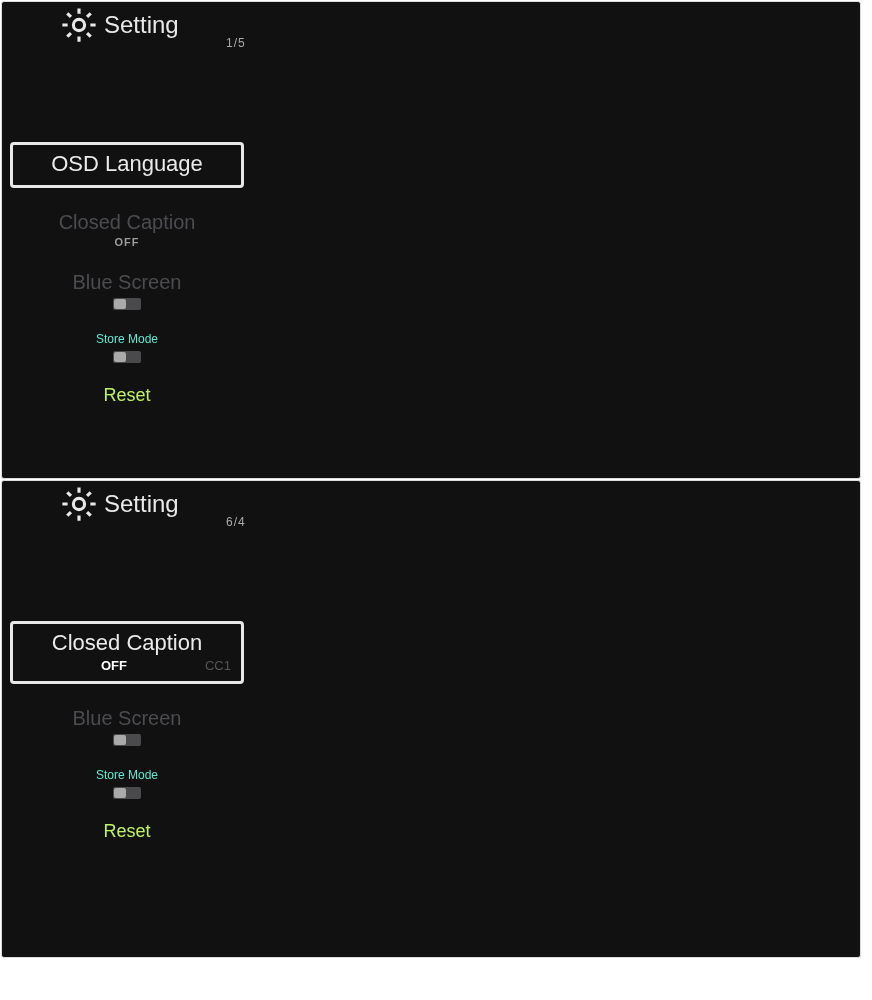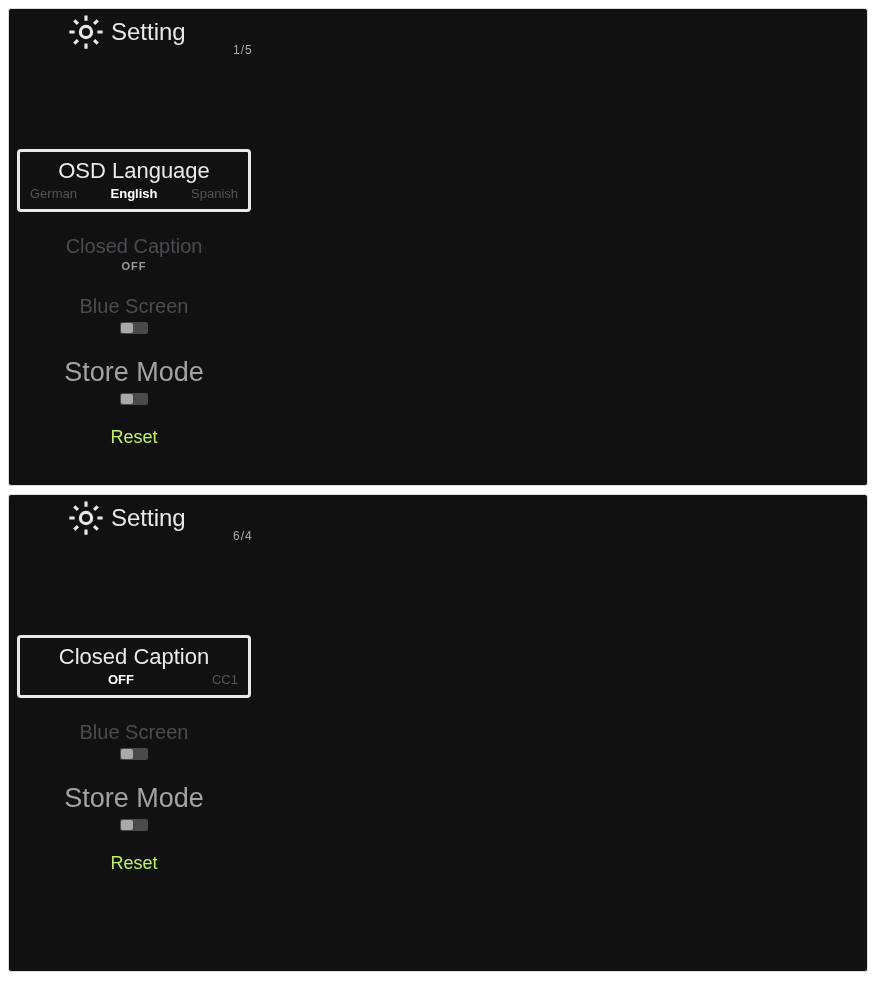--- a/index.html
+++ b/index.html
@@ -6,21 +6,21 @@
   body {
     background: #fff;
     font-family: Arial, Helvetica, sans-serif;
     width: 872px;
     padding: 0;
   }
   .panel {
     width: 860px;
     height: 478px;
     background: #111112;
-    margin: 8px;
+    margin: 1px;
     border: 1px solid #ddd;
     border-radius: 3px;
     position: relative;
     overflow: hidden;
   }
   
   .hdr {
     position: absolute;
     top: 2px;
     left: 56px;
@@ -83,21 +83,21 @@
   }
   .opt {
     font-size: 13px;
     color: #555;
   }
   .opt.active {
     color: #fff;
     font-weight: 700;
   }
   .menu-item.dim .title { color: #4c4c50; font-size: 20px; }
-  .menu-item.dimmer .title { color: #a3a3a3; font-size: 27px; }
+  .menu-item.dimmer .title { color: #5eead4; font-size: 12px; }
   .menu-item.reset .title { color: #bef264; font-size: 18px; }
   .val-small {
     font-size: 11px;
     color: #9c9c9c;
     font-weight: 700;
     letter-spacing: 1px;
     margin-top: 2px;
   }
   
   .toggle {
@@ -133,25 +133,20 @@
       </svg>
     </span>
     <span class="hdr-title">Setting</span>
   </div>
   <div class="page-counter">1/5</div>
 
   <div class="menu">
 
     <div class="menu-item selected">
       <div class="title">OSD Language</div>
-      <div class="options">
-        <span class="opt">German</span>
-        <span class="opt active">English</span>
-        <span class="opt">Spanish</span>
-      </div>
     </div>
 
     <div class="menu-item dim">
       <div class="title">Closed Caption</div>
       <div class="val-small">OFF</div>
     </div>
 
     <div class="menu-item dim">
       <div class="title">Blue Screen</div>
       <div class="toggle">

